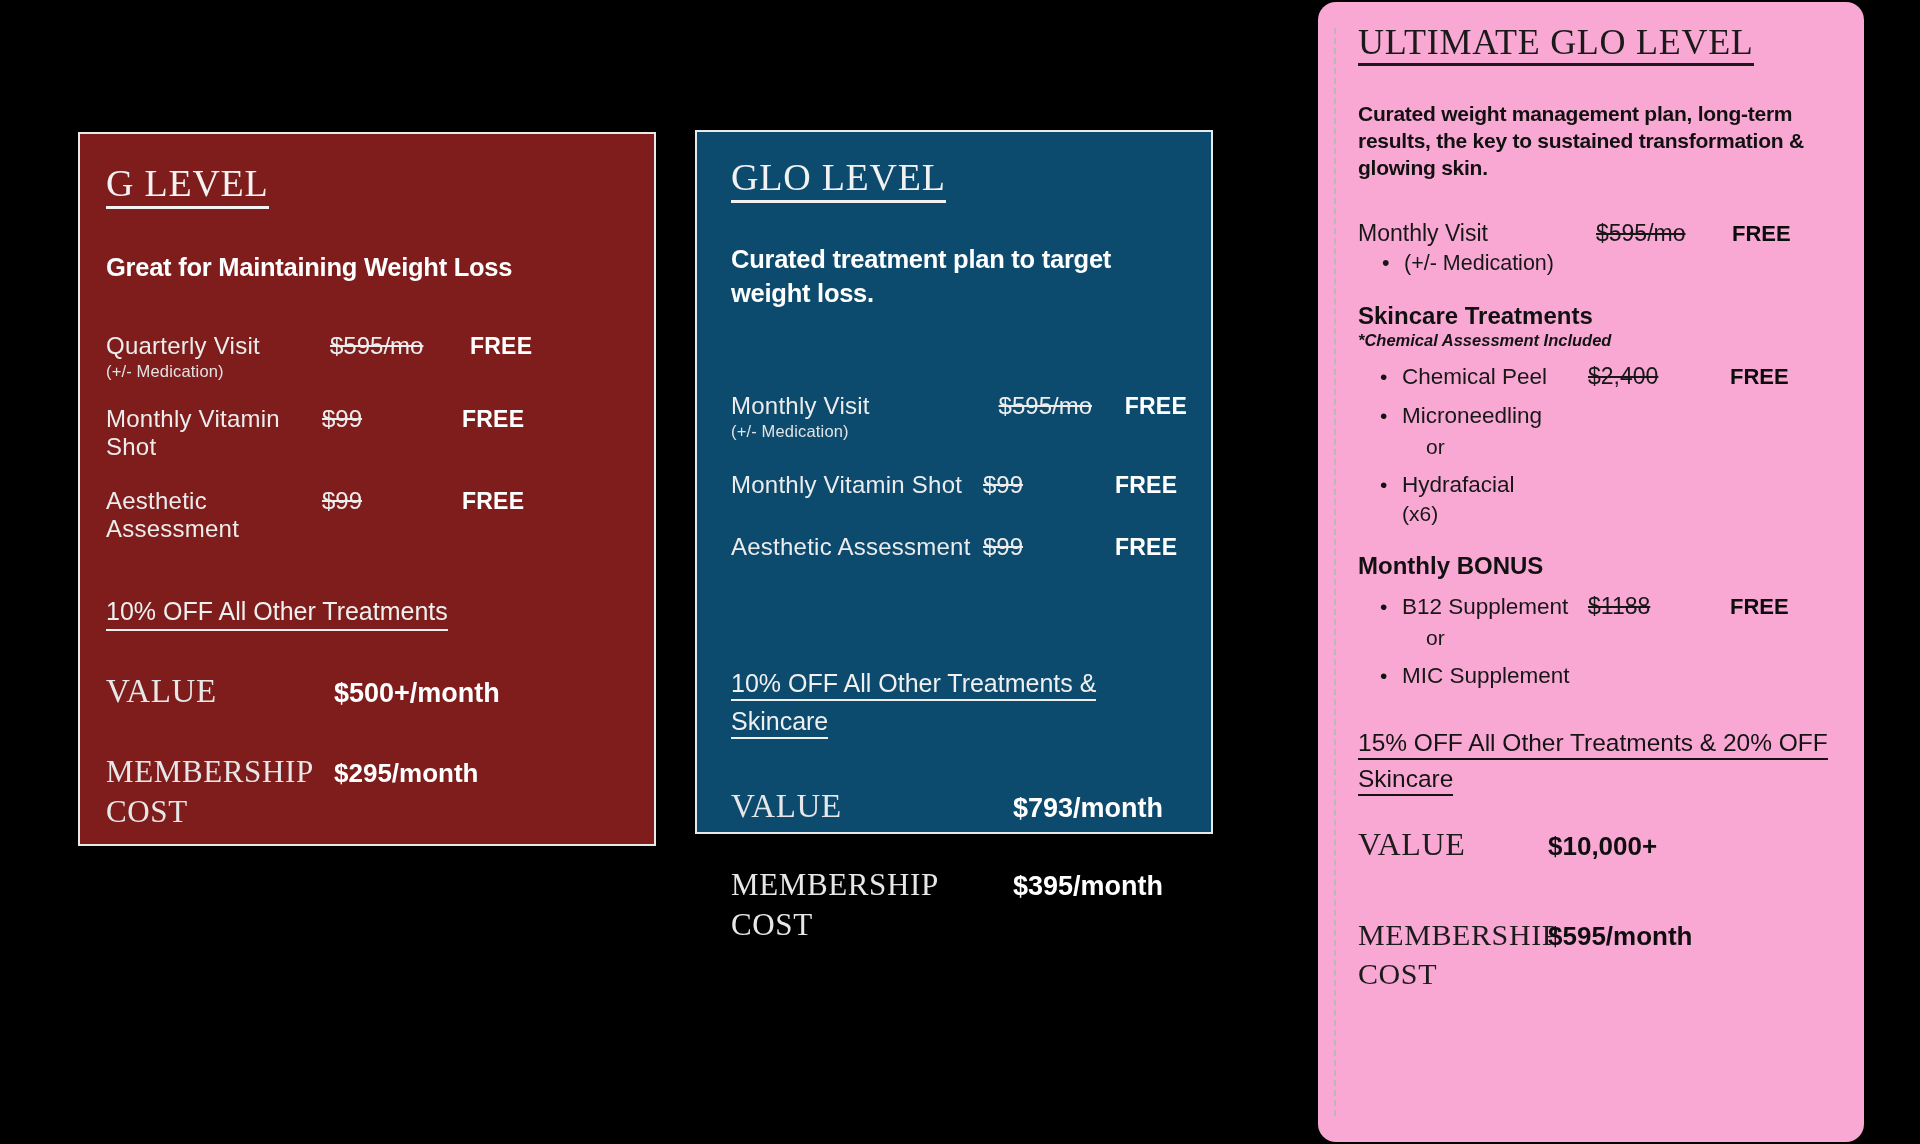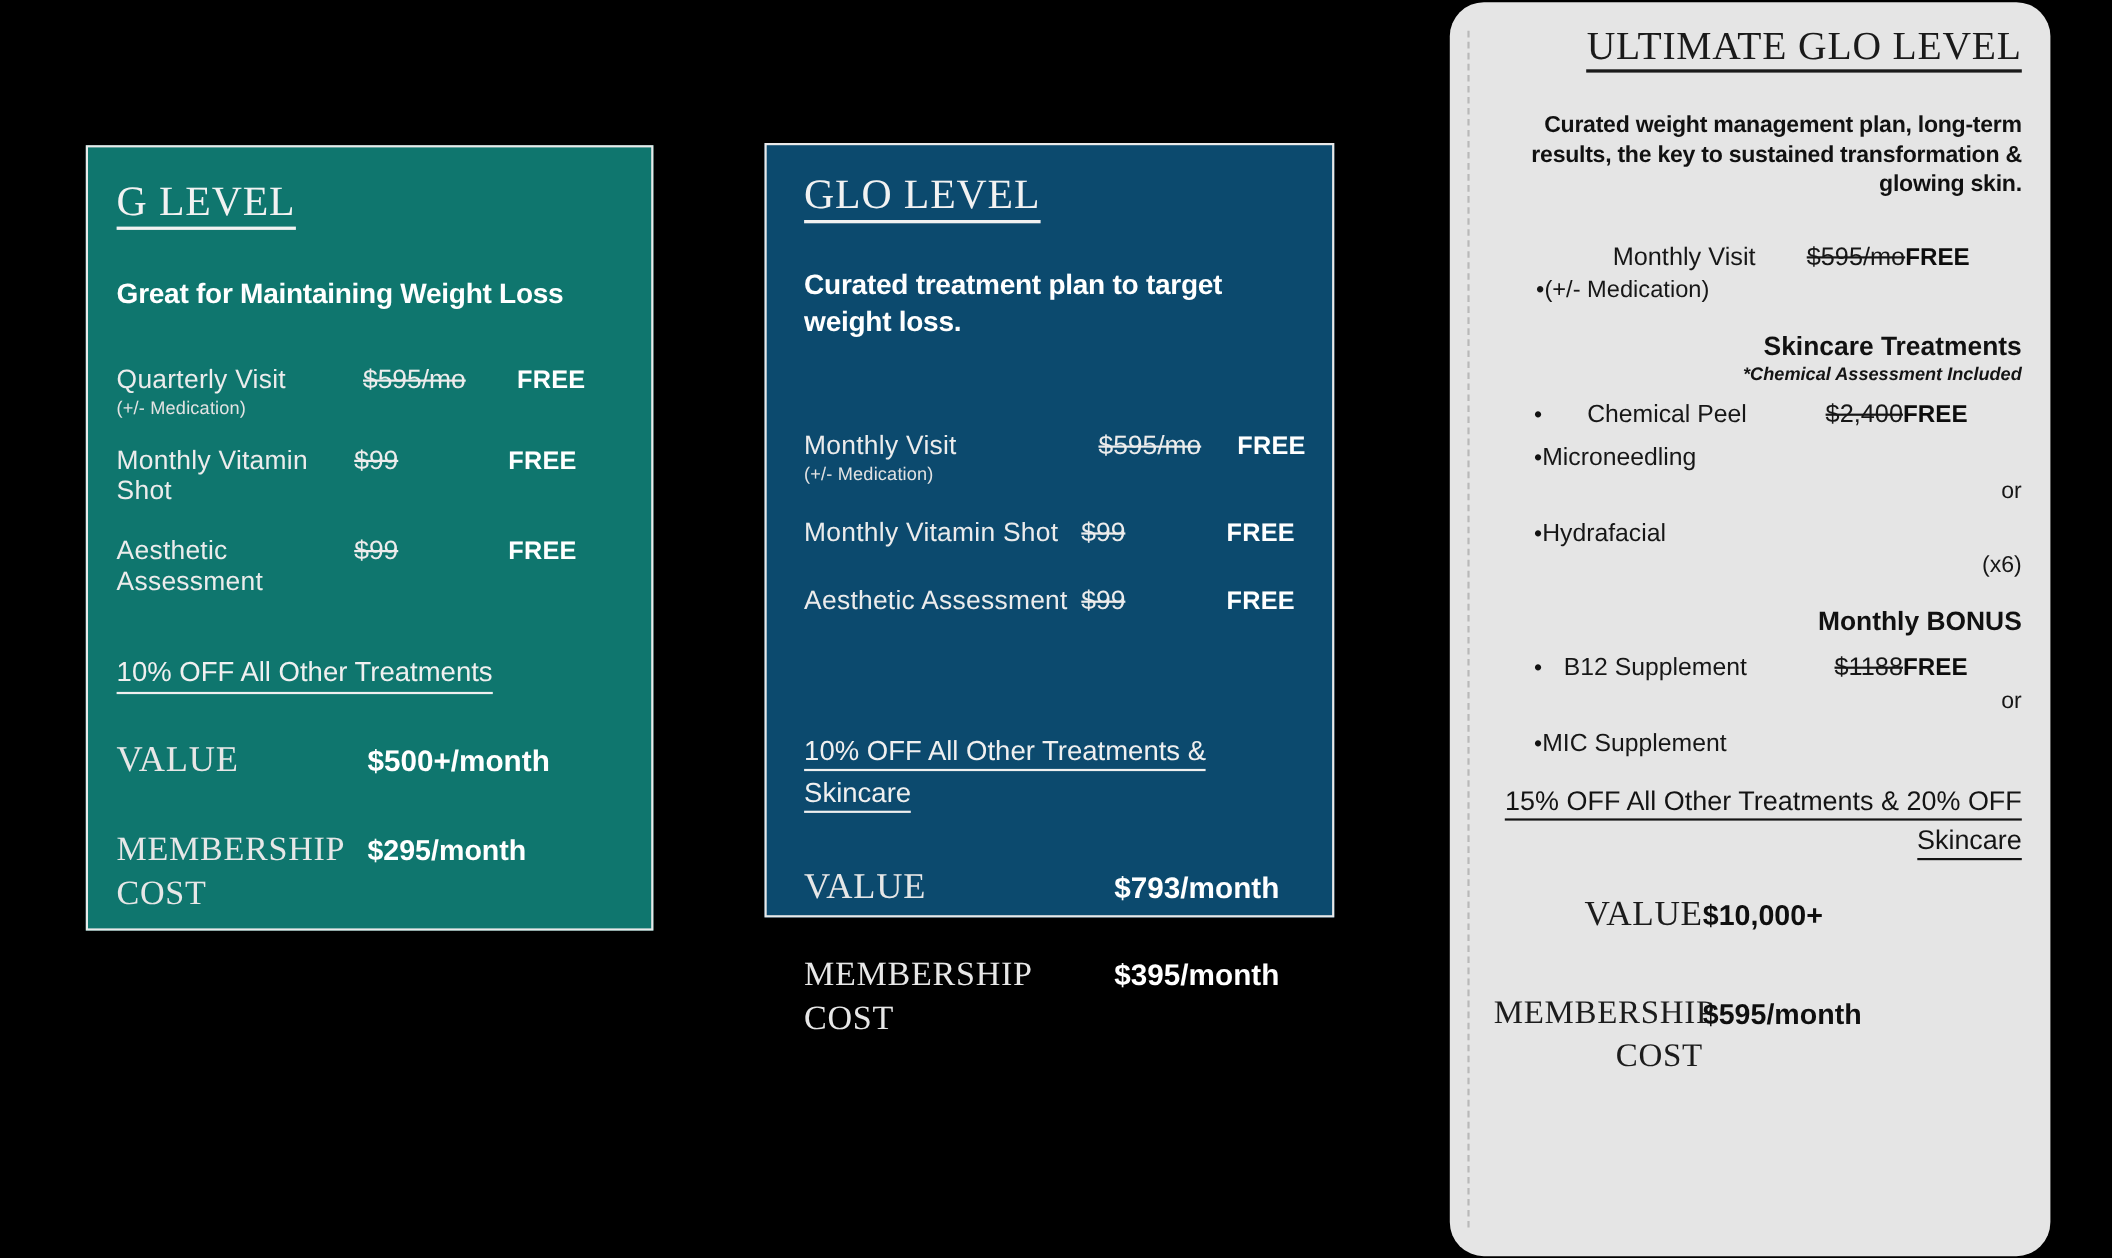--- a/index.html
+++ b/index.html
@@ -25,24 +25,24 @@
     font-weight: 400;
     letter-spacing: 0.02em;
     white-space: nowrap;
   }
 
   
   #card-g {
     position: absolute;
     left: 78px;
     top: 132px;
-    width: 516px;
+    width: 578px;
     height: 714px;
     border: 2px solid #e9e9e9;
-    background: #0f766e;
+    background: #7f1d1d;
     padding: 30px 26px 0 26px;
   }
   #card-g .title {
     font-size: 38px;
     color: #f2f2f2;
     border-bottom: 3px solid #f2f2f2;
     display: inline-block;
     padding-bottom: 2px;
     line-height: 1.05;
   }
@@ -228,26 +228,25 @@
     padding-top: 6px;
   }
 
   
   #card-ult {
     position: absolute;
     left: 1318px;
     top: 2px;
     width: 546px;
     height: 1140px;
-    background: #e5e5e5;
-    border-radius: 31px;
+    background: #f9a8d4;
+    border-radius: 18px;
     padding: 22px 26px 0 40px;
     color: #111111;
     overflow: hidden;
-    text-align: right;
   }
   #card-ult .dashedge {
     position: absolute;
     left: 16px;
     top: 26px;
     bottom: 26px;
     width: 0;
     border-left: 2px dashed #b9b9b9;
   }
   #card-ult .title {
@@ -335,21 +334,21 @@
   }
   #card-ult .qty {
     margin-left: 44px;
     margin-top: 4px;
     font-size: 21px;
     font-weight: 300;
     color: #171717;
   }
 
   #card-ult .discount {
-    margin-top: 22px;
+    margin-top: 36px;
     font-size: 24.5px;
     font-weight: 300;
     color: #141414;
     line-height: 1.5;
   }
   #card-ult .discount span {
     border-bottom: 2px solid #141414;
     padding-bottom: 2px;
   }
 

